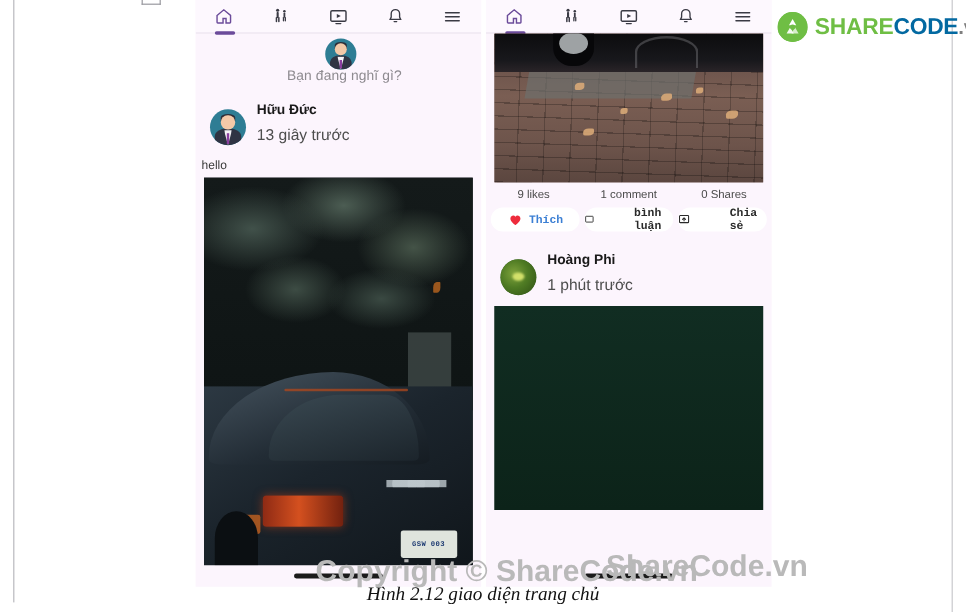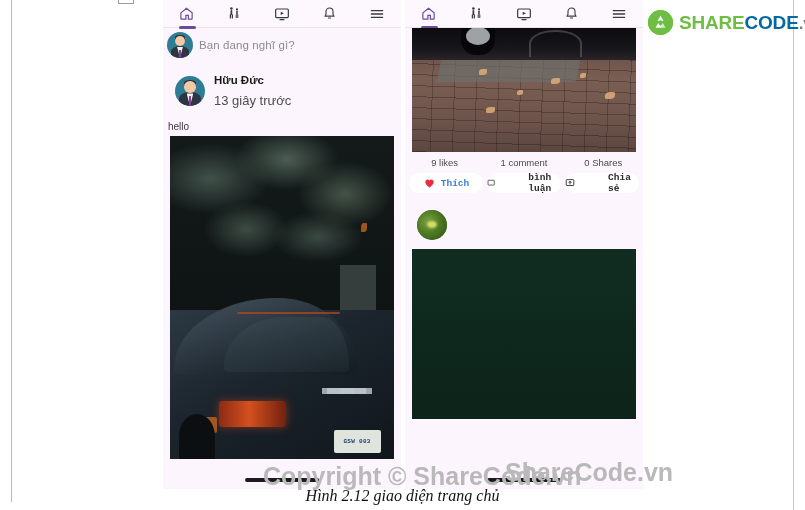--- a/index.html
+++ b/index.html
@@ -52,20 +52,21 @@
     position:absolute;bottom:-2px;left:7px;
     width:17px;height:3px;border-radius:2px;
     background:#6b4b9a;
   }
 
   
   .composer{
     display:flex;align-items:center;
     padding:4px 0 6px 4px;
     background:#fcf5fd;
+    flex-direction:column;
   }
   .composer-text{
     font-size:11.5px;color:#8e8b90;
     margin-left:6px;
     letter-spacing:.1px;
   }
 
   
   .avatar{
     border-radius:50%;flex:none;
@@ -108,21 +109,21 @@
     width:34%;height:24%;border-radius:50%;
     background:#d2e06a;filter:blur(1px);
   }
   .av-green-dark{
     position:absolute;inset:0;border-radius:50%;
     background:radial-gradient(circle at 38% 40%,#7fa33c 0%,#4e7a23 45%,#2d4d15 100%);
   }
 
   
   .post-head{
-    display:flex;align-items:center;
+    display:flex;align-items:flex-end;
     padding:9px 0 9px 12px;
     background:#fcf5fd;
   }
   .post-meta{margin-left:9px;line-height:1.35;}
   .post-author{font-size:11.5px;font-weight:bold;color:#1a1a1a;}
   .post-time{font-size:13px;color:#4d4d4d;margin-top:3px;}
   .post-body{
     font-size:10px;color:#3a3a3a;
     padding:3px 0 4px 5px;
     background:#fcf5fd;
@@ -490,20 +491,24 @@
       </svg>
       <span class="action-label label-plain">Chia sẻ</span>
     </div>
   </div>
 
   <div class="post-head">
     <div class="avatar avatar-green av-b">
       <div class="av-green-dark"></div>
       <div class="av-green-blob"></div>
     </div>
+    <div class="post-meta">
+      <div class="post-author">Hoàng Phi</div>
+      <div class="post-time">1 phút trước</div>
+    </div>
   </div>
 
 
   <div class="media media-flower">
     <div class="flower-bg"></div>
     <div class="petal" style="left:2%;width:26px;height:62px;transform:rotate(-52deg);"></div>
     <div class="petal" style="left:10%;width:25px;height:72px;transform:rotate(-40deg);"></div>
     <div class="petal" style="left:19%;width:25px;height:80px;transform:rotate(-29deg);"></div>
     <div class="petal" style="left:28%;width:26px;height:88px;transform:rotate(-19deg);"></div>
     <div class="petal" style="left:37%;width:26px;height:94px;transform:rotate(-9deg);"></div>

